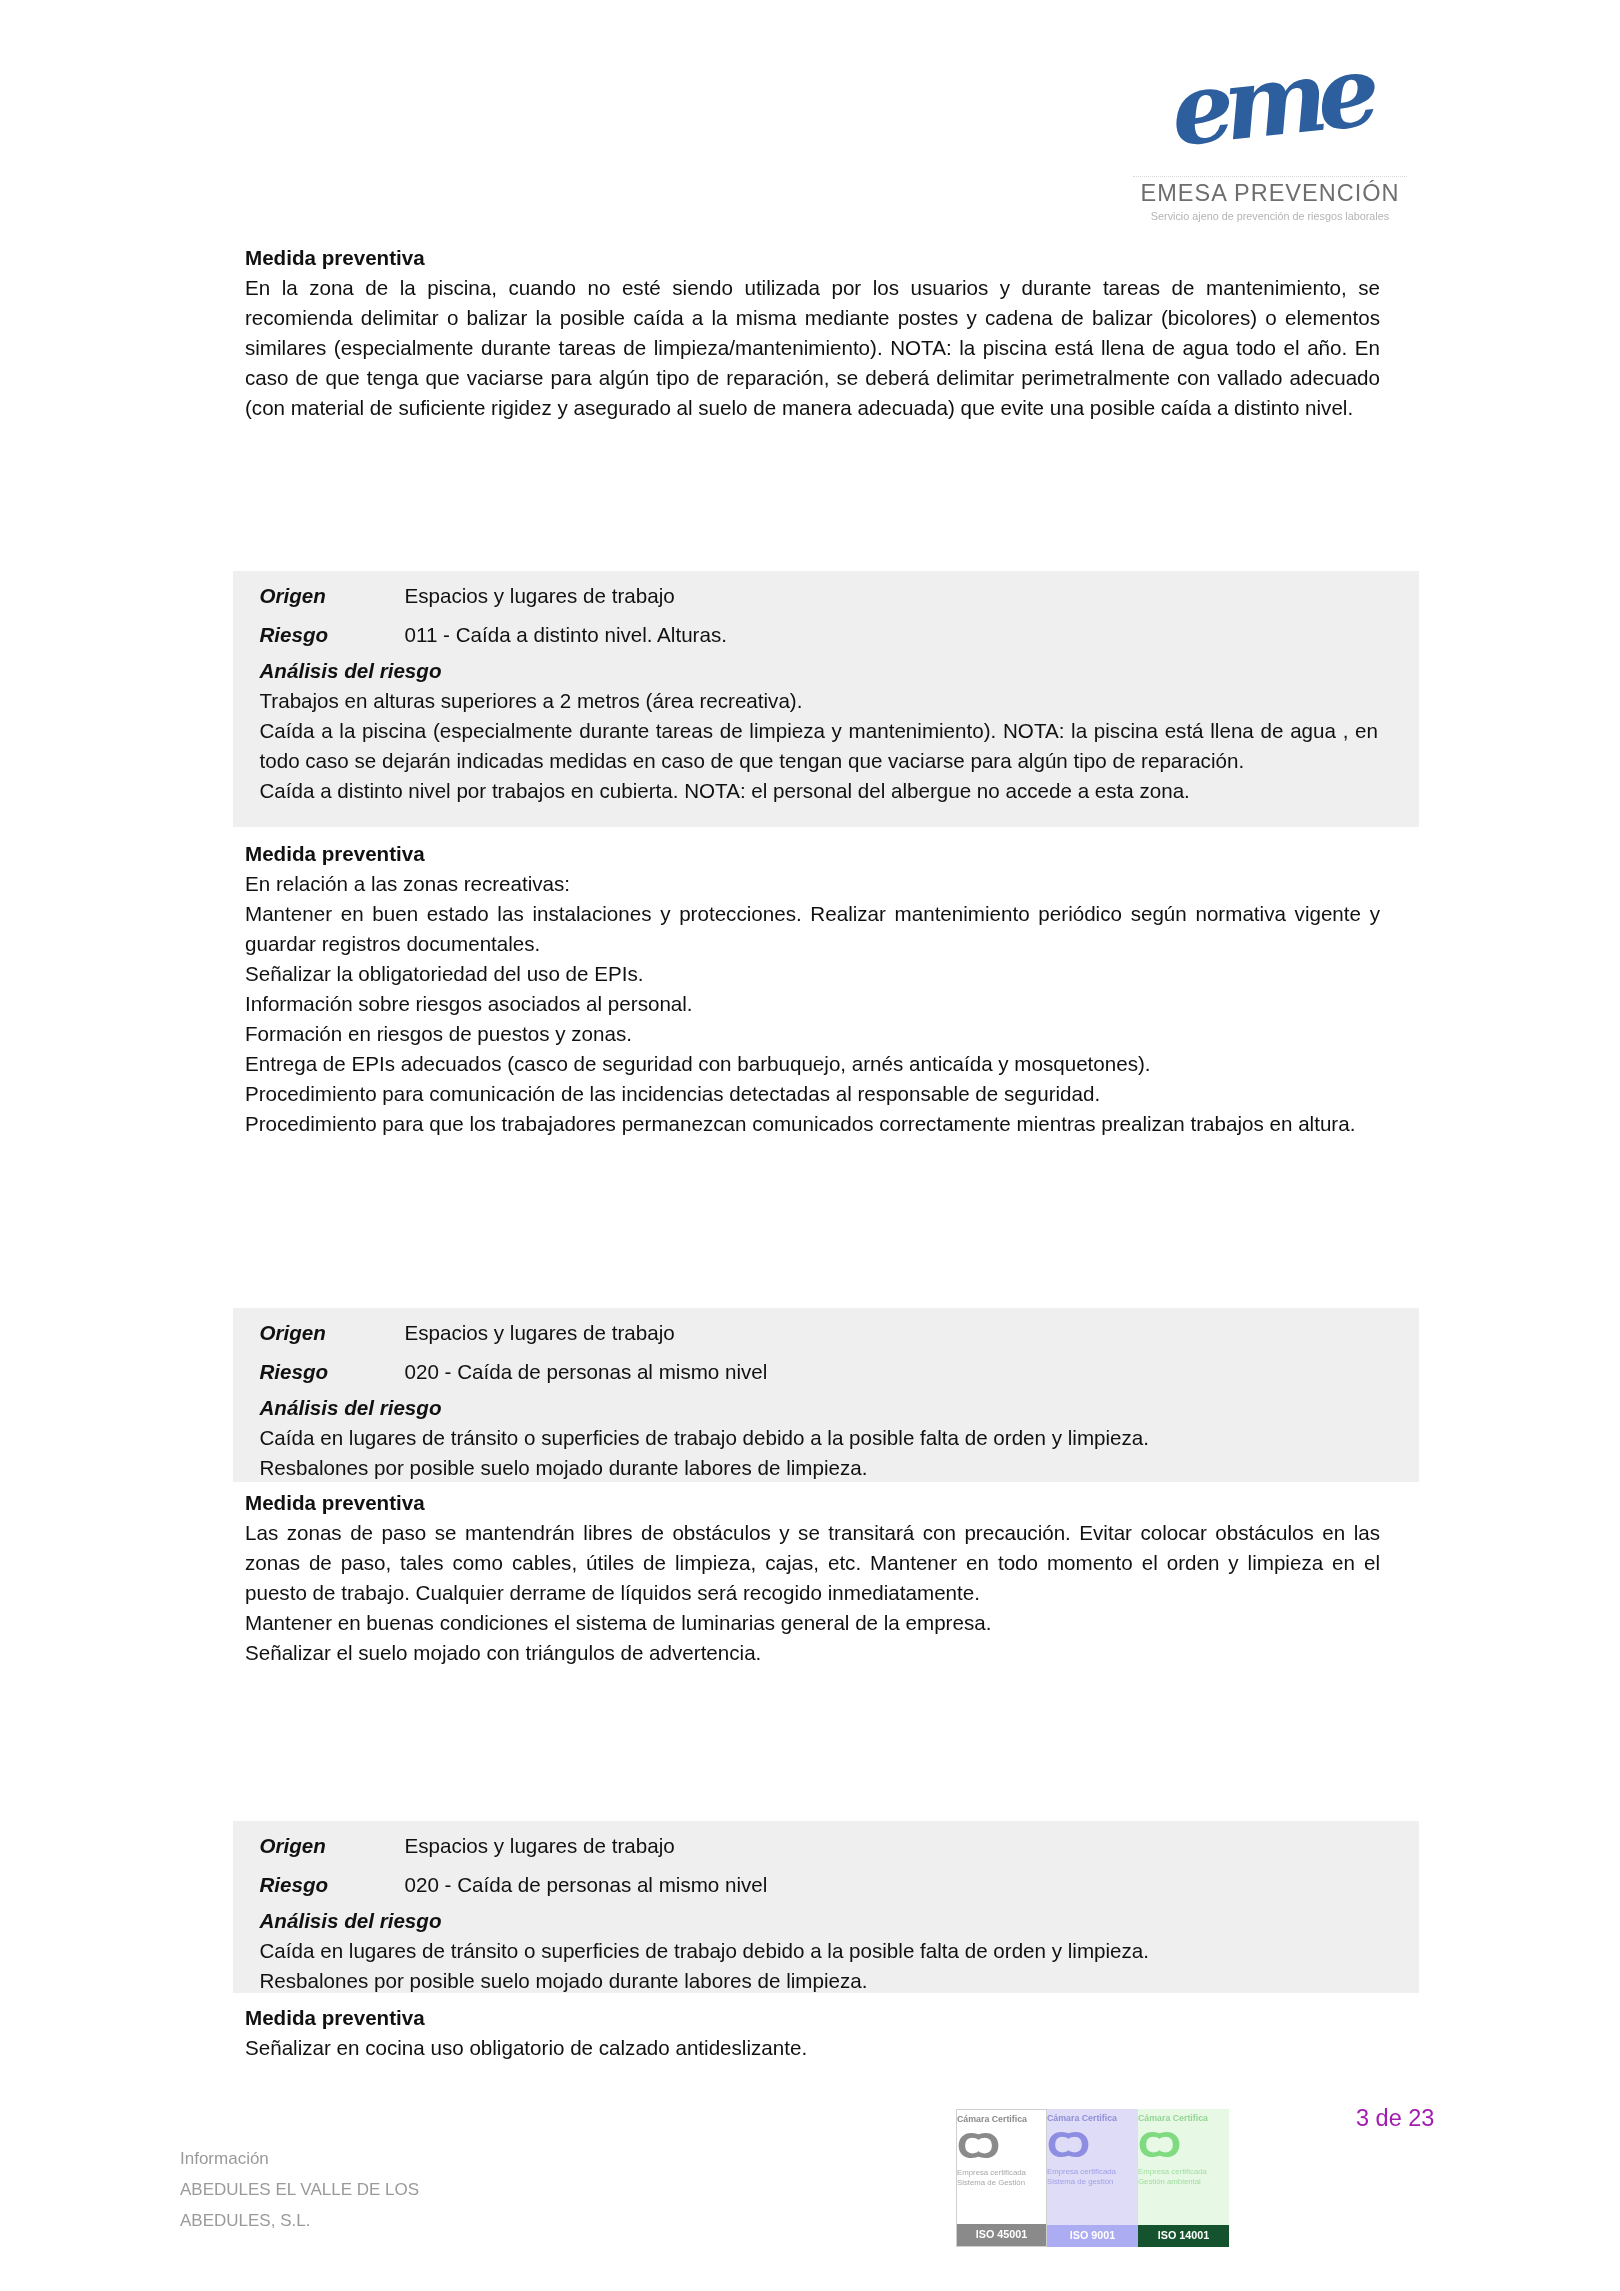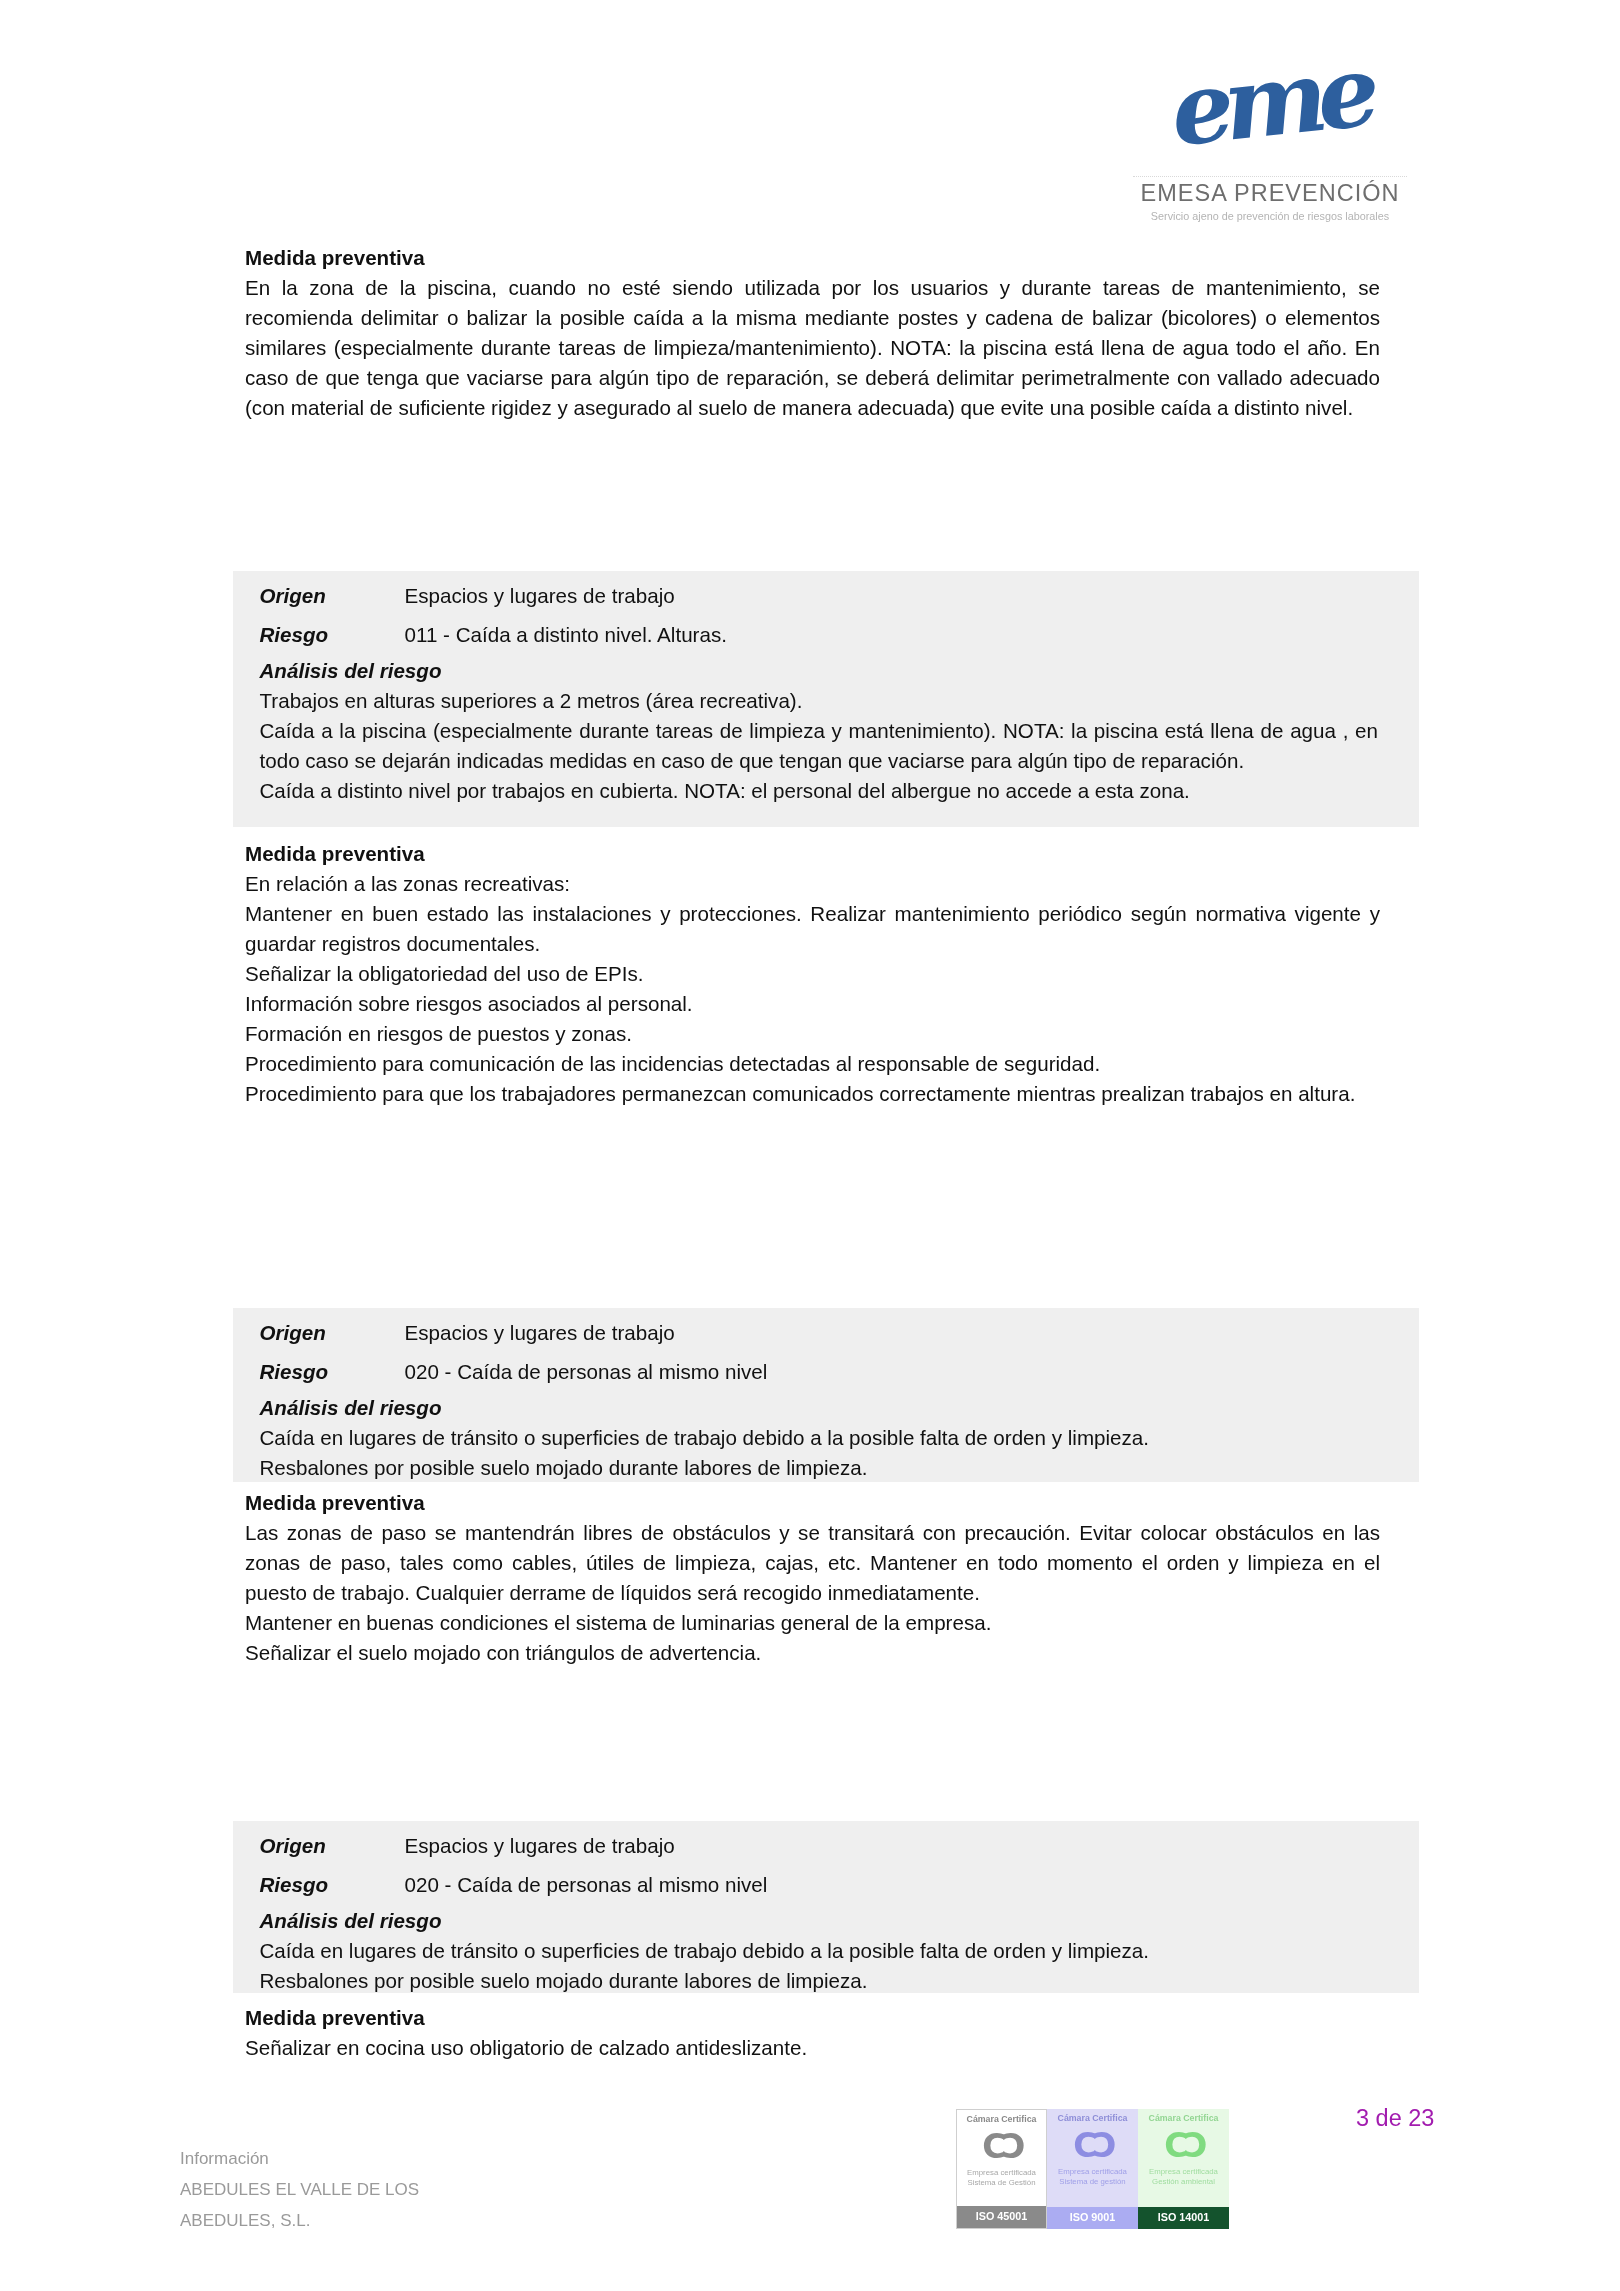--- a/index.html
+++ b/index.html
@@ -45,22 +45,22 @@
   .risk-row .val { flex: 1; }
   .analysis-title { font-weight: bold; font-style: italic; line-height: 30px; margin-bottom: 0; }
   .risk-box .analysis p { line-height: 30px; text-align: justify; }
 
   
   .footer-info { left: 180px; top: 2143px; width: 490px; font-size: 17px; line-height: 31px; color: #9a9a9a; }
   .page-num { left: 1356px; top: 2105px; font-size: 23.5px; color: #a21caf; }
 
   .badges { left: 956px; top: 2109px; display: flex; }
   .badge {
-    width: 91px; height: 120px;
-    display: flex; flex-direction: column; align-items: center;
+    width: 91px; height: 138px;
+    display: flex; flex-direction: column; align-items: flex-start;
     text-align: center; overflow: hidden;
   }
   .badge .hdr { font-size: 8.8px; font-weight: bold; line-height: 10.8px; padding-top: 3.9px; white-space: nowrap; }
   .badge .mark { font-size: 33px; font-weight: bold; line-height: 43px; letter-spacing: -4.9px; font-family: "DejaVu Sans", sans-serif; }
   .badge .l1, .badge .l2 { font-size: 7.8px; line-height: 10.8px; white-space: nowrap; }
   .badge .band { margin-top: auto; width: 100%; height: 21.6px; line-height: 21.6px; font-size: 10.8px; font-weight: bold; color: #ffffff; }
 
   .badge-grey { background: #ffffff; border: 1px solid #cfcfcf; }
   .badge-grey .hdr { color: #8a8a8a; } .badge-grey .mark { color: #8a8a8a; }
   .badge-grey .l1, .badge-grey .l2 { color: #a8a8a8; }
@@ -108,20 +108,21 @@
   </div>
 </div>
 
 <div class="abs text-col measure" style="top:839px;">
   <h3>Medida preventiva</h3>
   <p>En relación a las zonas recreativas:</p>
   <p>Mantener en buen estado las instalaciones y protecciones. Realizar mantenimiento periódico según normativa vigente y guardar registros documentales.</p>
   <p>Señalizar la obligatoriedad del uso de EPIs.</p>
   <p>Información sobre riesgos asociados al personal.</p>
   <p>Formación en riesgos de puestos y zonas.</p>
+  <p>Entrega de EPIs adecuados (casco de seguridad con barbuquejo, arnés anticaída y mosquetones).</p>
   <p>Procedimiento para comunicación de las incidencias detectadas al responsable de seguridad.</p>
   <p>Procedimiento para que los trabajadores permanezcan comunicados correctamente mientras prealizan trabajos en altura.</p>
 </div>
 
 <div class="abs risk-box" style="top:1308px; height:174px;">
   <div class="risk-row">
     <span class="lbl">Origen</span>
     <span class="val">Espacios y lugares de trabajo</span>
   </div>
   <div class="risk-row" style="margin-bottom:6.9px;">

